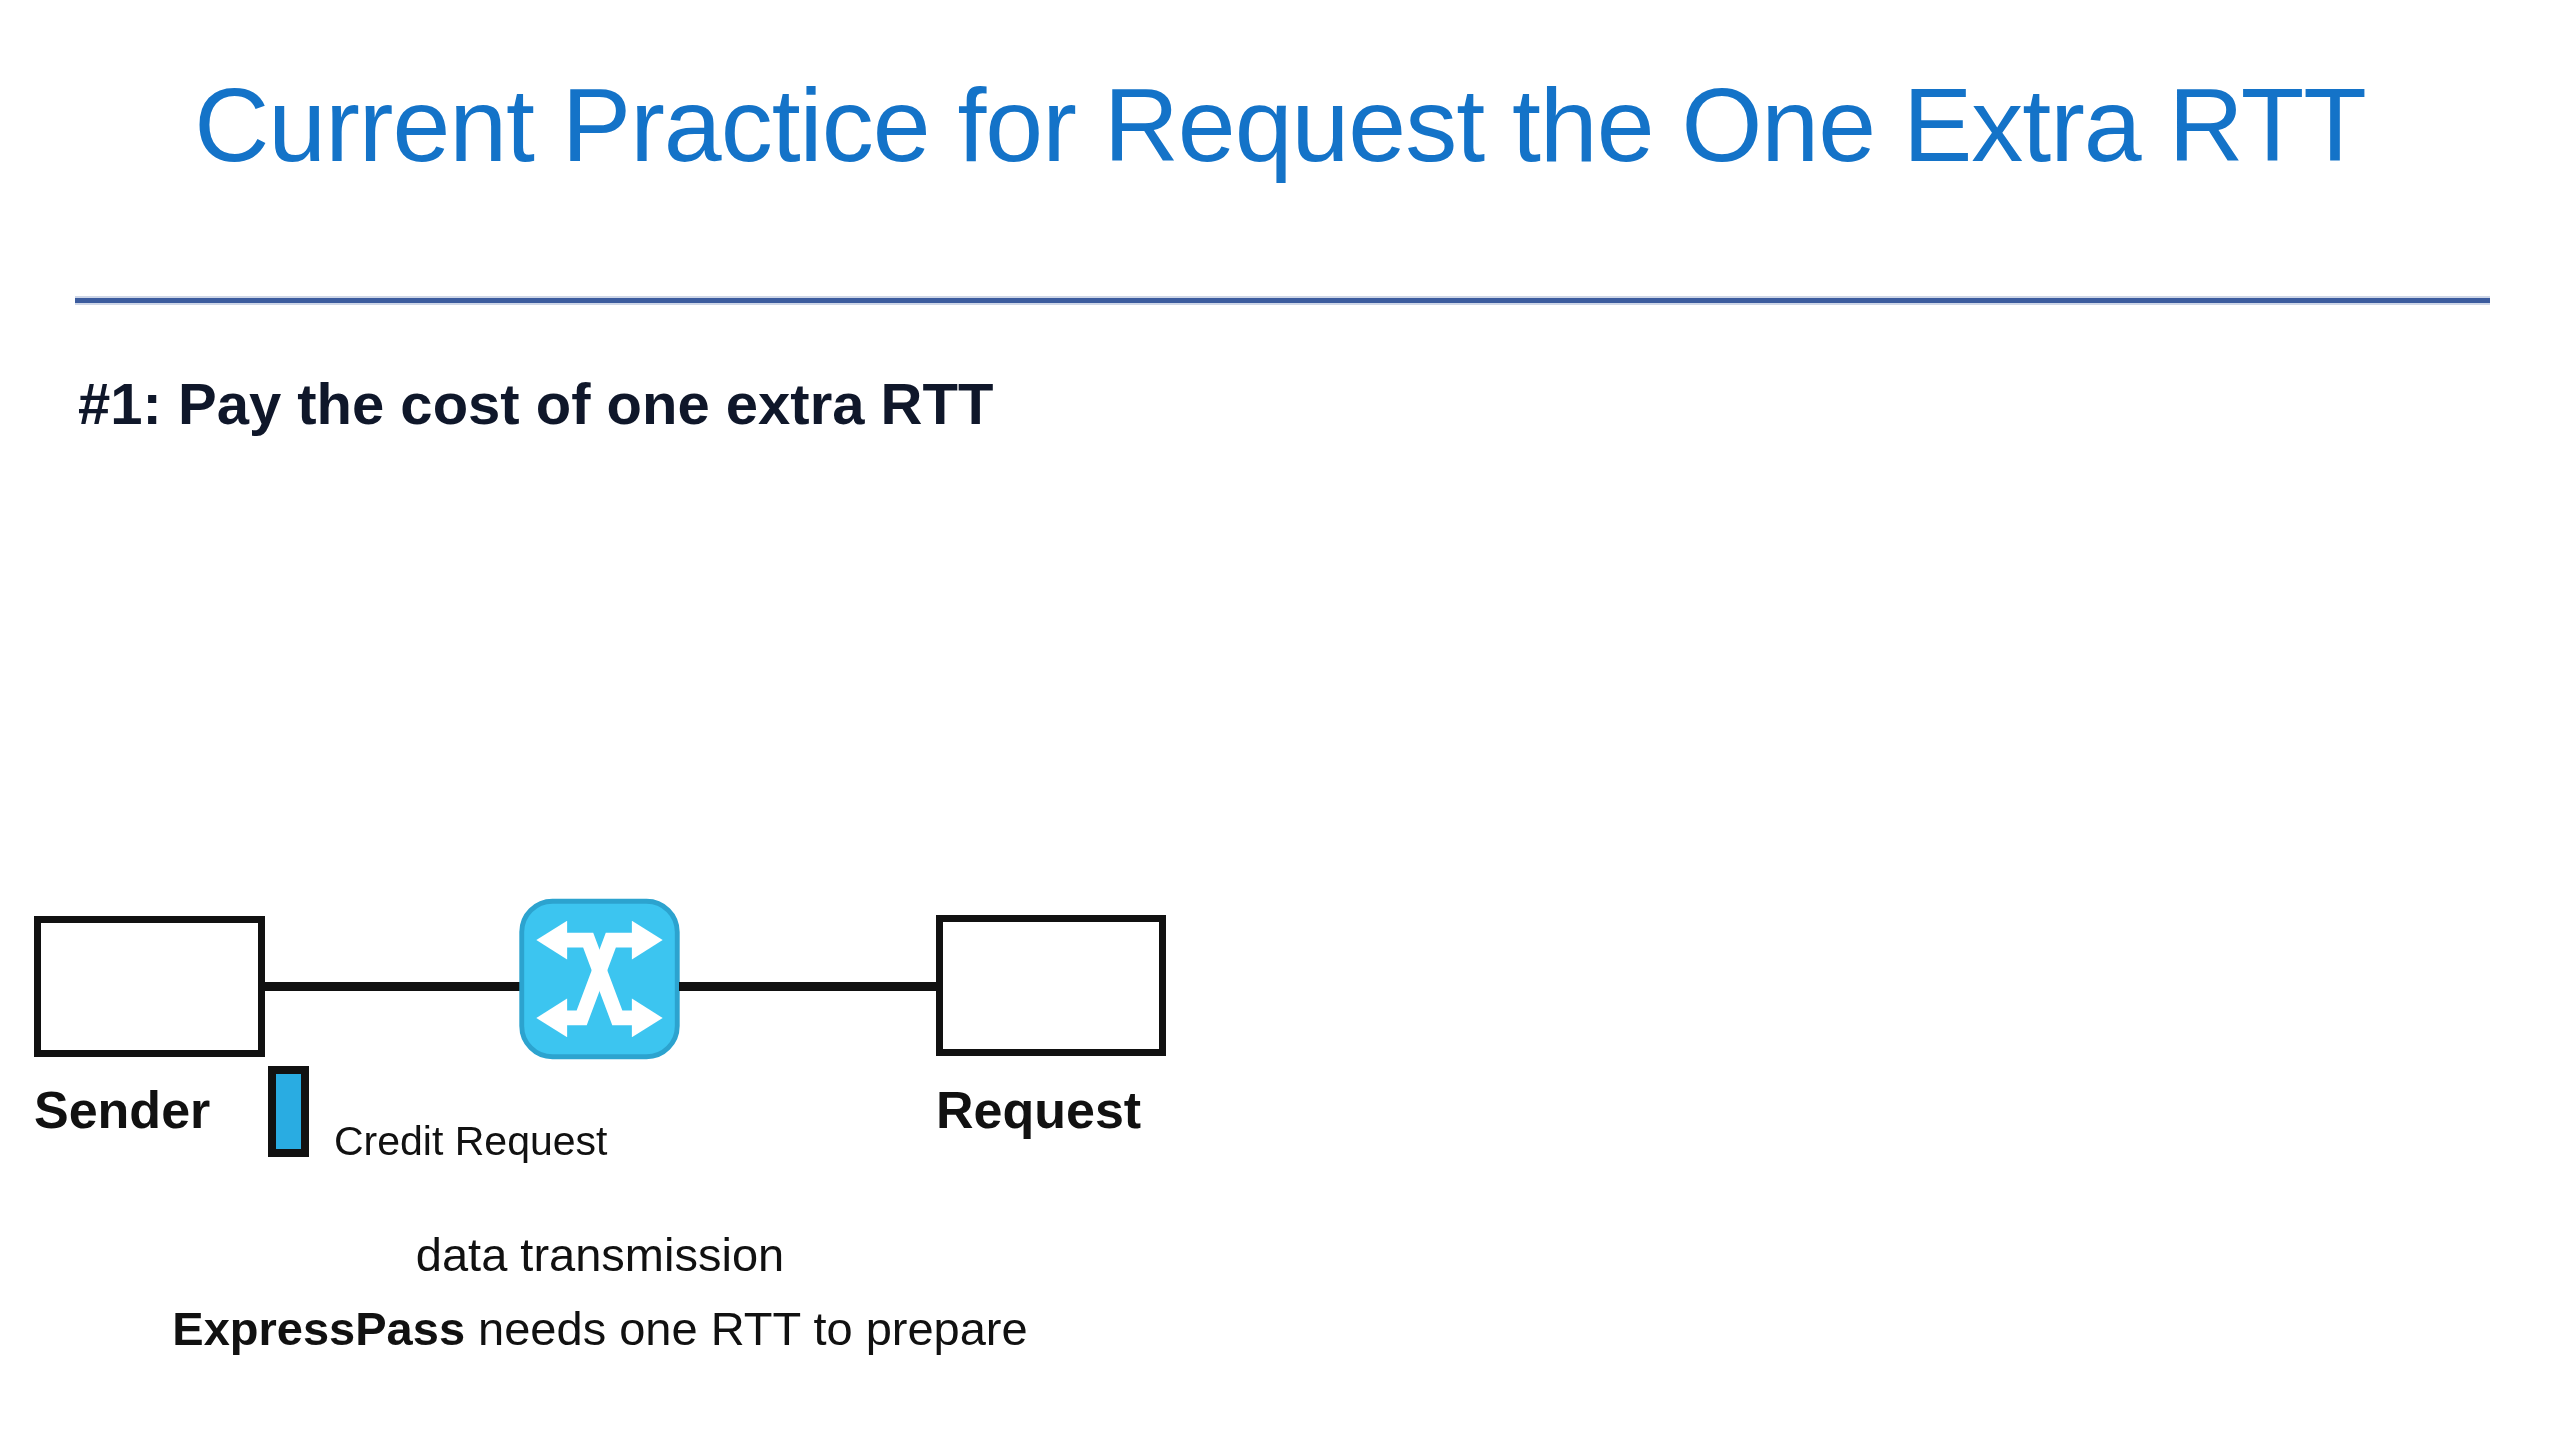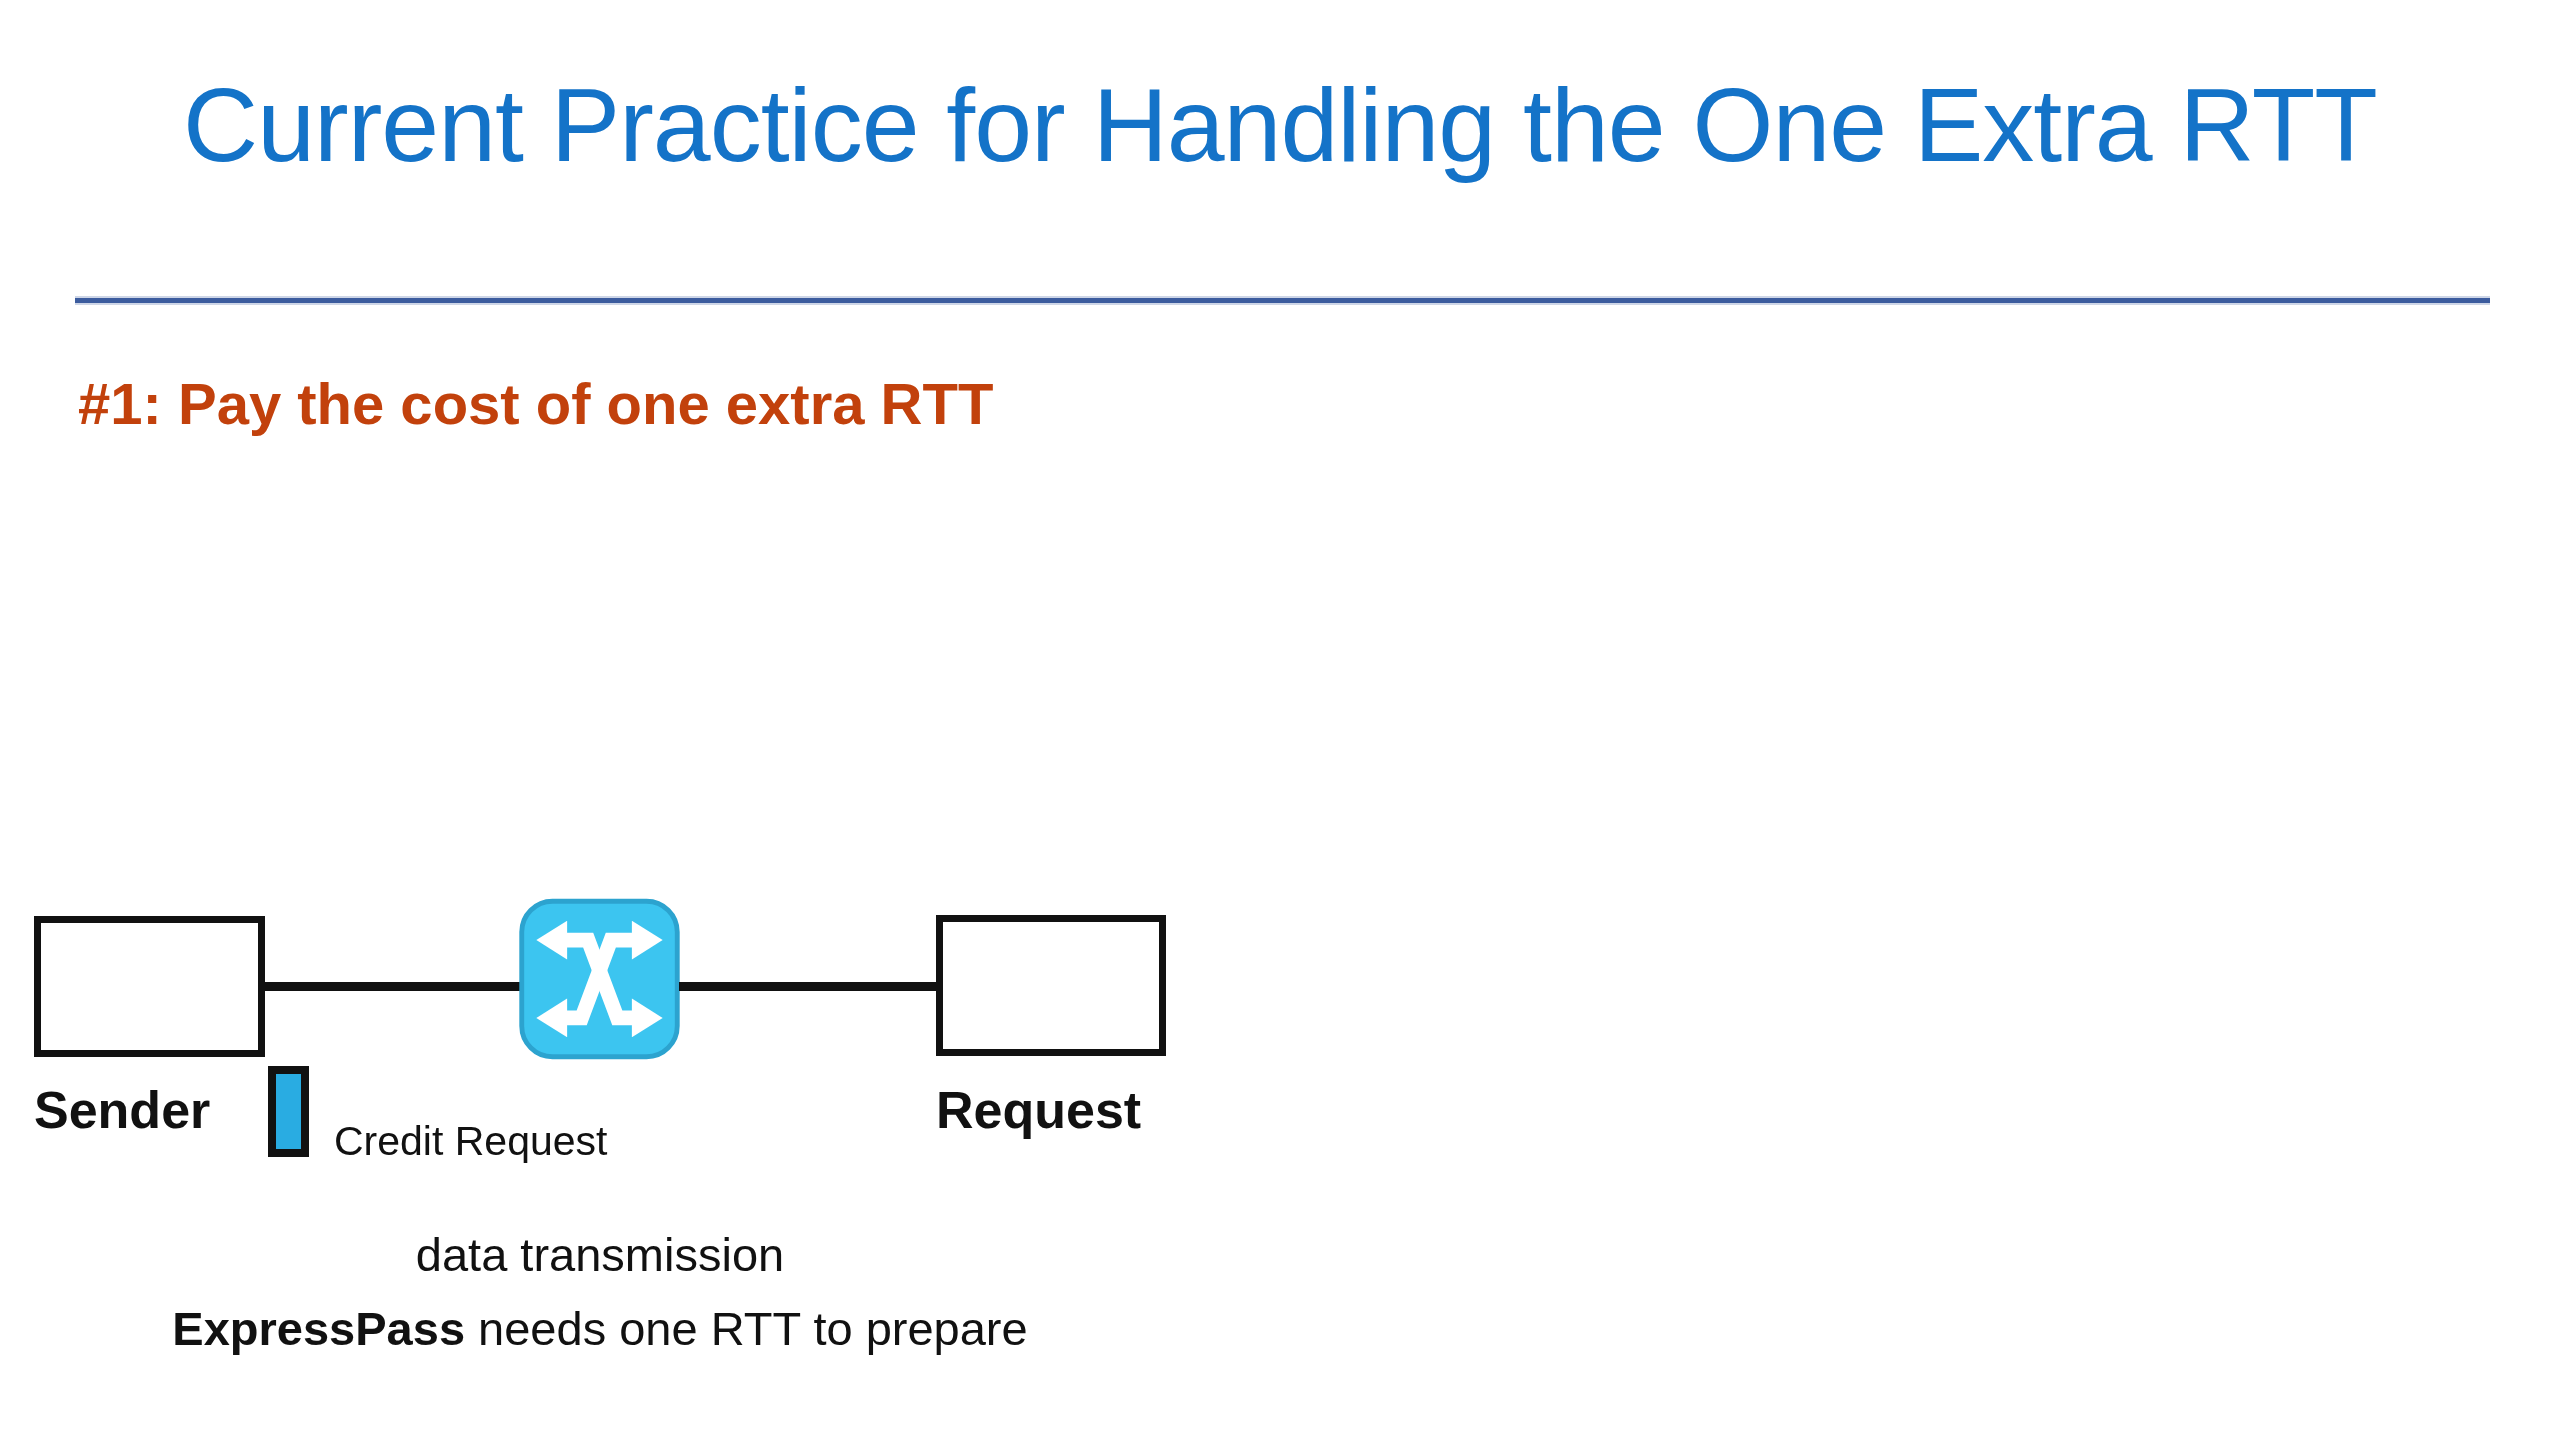--- a/index.html
+++ b/index.html
@@ -32,21 +32,21 @@
     height: 5px;
     background: #3c5c9e;
     box-shadow: 0 -2px 0 rgba(60,92,158,0.25), 0 2px 0 rgba(60,92,158,0.25);
   }
   .heading {
     position: absolute;
     left: 78px;
     top: 370px;
     font-size: 58px;
     font-weight: 700;
-    color: #c2410c;
+    color: #0f172a;
     white-space: nowrap;
   }
   .node-box {
     position: absolute;
     box-sizing: border-box;
     background: #ffffff;
     border: 7px solid #111111;
   }
   .sender-box   { left: 34px;  top: 916px; width: 231px; height: 141px; }
   .receiver-box { left: 936px; top: 915px; width: 230px; height: 141px; }
@@ -103,21 +103,21 @@
     line-height: 74px;
     color: #111111;
   }
   .caption .bold { font-weight: 700; }
 </style>
 </head>
 <body>
 
 <div class="slide">
 
-  <div class="title">Current Practice for Handling the One Extra RTT</div>
+  <div class="title">Current Practice for Request the One Extra RTT</div>
 
   <div class="title-rule"></div>
 
   <div class="heading">#1: Pay the cost of one extra RTT</div>
 
   <div>
 
     <div class="node-box sender-box"></div>
 
     <div class="link link-left"></div>

